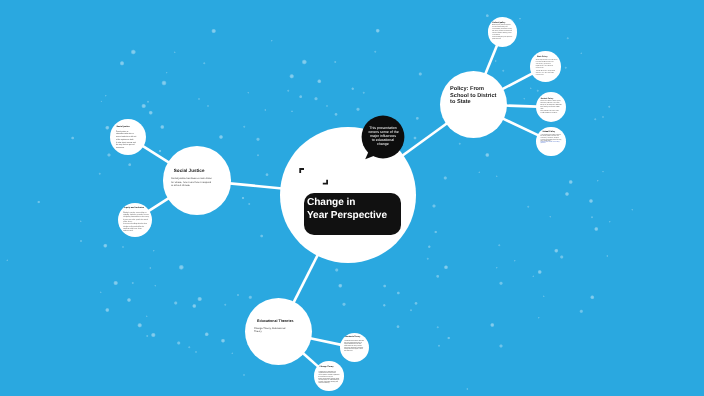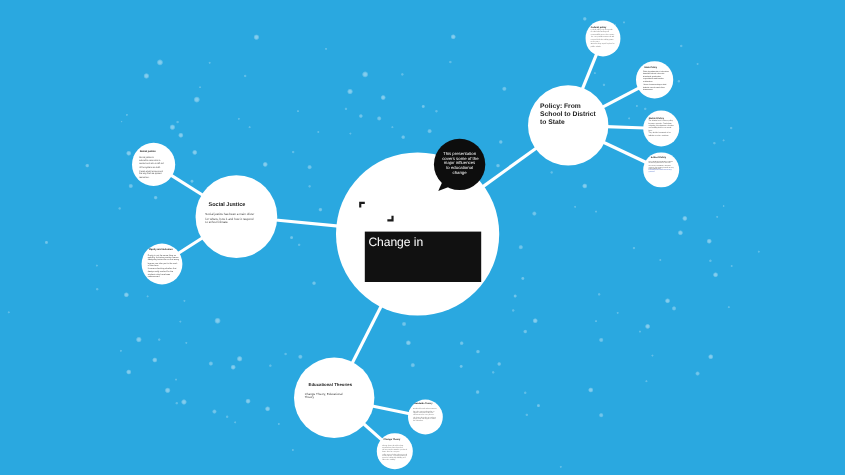--- a/index.html
+++ b/index.html
@@ -10,21 +10,21 @@
   *{-webkit-font-smoothing:antialiased;}
   #canvas{position:relative;width:704px;height:396px;overflow:hidden;background:#2aa8e0;}
   svg.layer{position:absolute;left:0;top:0;width:704px;height:396px;overflow:visible;}
   .node{position:absolute;border-radius:50%;background:#fff;overflow:hidden;}
   .node-text{position:absolute;box-sizing:border-box;}
   .hub-title{font-weight:bold;color:#1b1b1b;line-height:1.18;}
   .hub-sub{color:#3a3a3a;line-height:1.3;}
   .leaf-title{font-weight:bold;color:#111;line-height:1.2;}
   .leaf-body{color:#404040;}
   .leaf-link{color:#3b5fc4;}
-  .title-box{position:absolute;background:#111111;color:#ffffff;font-weight:normal;}
+  .title-box{position:absolute;background:#111111;color:#ffffff;font-weight:bold;border-radius:10px;}
   .note-bubble{position:absolute;border-radius:50%;background:#0d0d0d;color:#ffffff;
      display:flex;align-items:center;justify-content:center;text-align:center;}
 </style>
 </head>
 <body>
 
 <div id="canvas">
   <svg class="layer" id="dots">
       <defs>
         <radialGradient id="dotg">
@@ -280,19 +280,20 @@
         <div style="font-size: 3.6px; line-height: 3.9px; width: 29px; white-space: nowrap;">
           <div>This presentation</div>
           <div>covers some of the</div>
           <div>major influences</div>
           <div>to educational</div>
           <div>change</div>
         </div>
       </div>
       <div class="title-box" style="left: 303.8px; top: 193px; width: 97.1px; height: 41.8px; background: rgb(17, 17, 17); color: rgb(255, 255, 255); font-size: 10.1px; line-height: 12.7px; padding: 4.3px 0px 0px 3.2px; box-sizing: border-box; letter-spacing: -0.05px; white-space: nowrap;">
         <div>Change in</div>
+        <div>Year Perspective</div>
       </div>
       <svg class="layer">
         <path d="M 299.3 172.9 L 299.3 168.1 L 304 168.1 L 304 169.9 L 301.1 169.9 L 301.1 172.9 Z" fill="#1a1a1a"></path>
         <path d="M 328 179.8 L 328 184.5 L 322.8 184.5 L 322.8 182.7 L 326.2 182.7 L 326.2 179.8 Z" fill="#1a1a1a"></path>
       </svg>
     </div>
 </div>
 
 </body></html>

